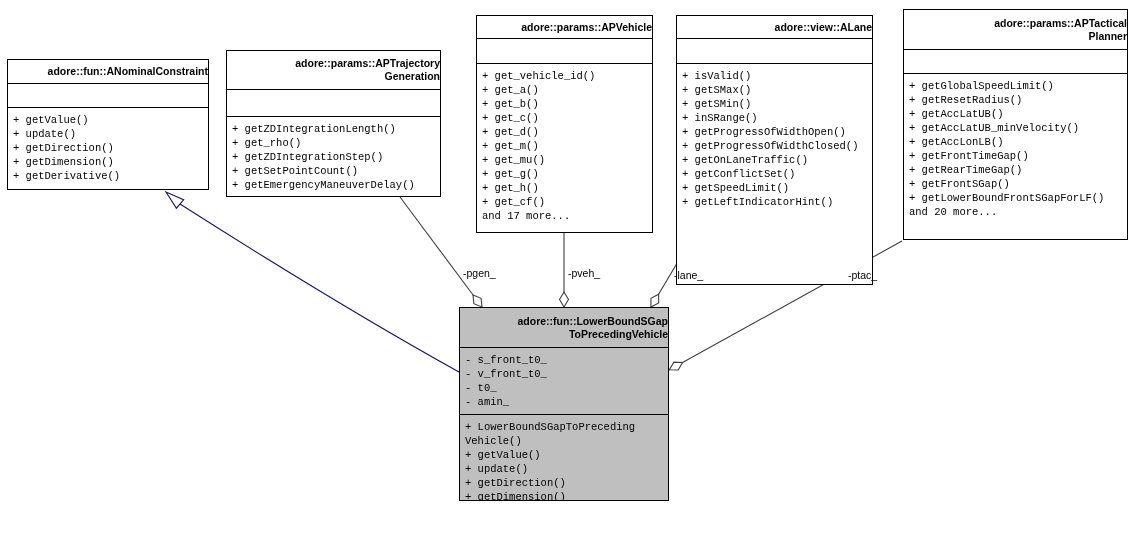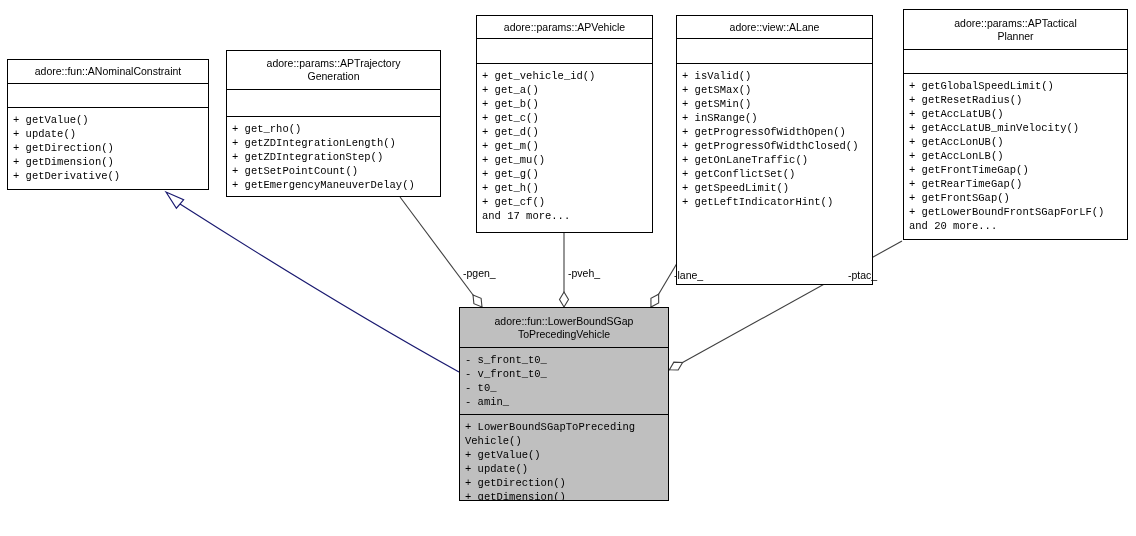--- a/index.html
+++ b/index.html
@@ -25,22 +25,22 @@
     background: #ffffff;
     border: 1px solid #000000;
     display: flex;
     flex-direction: column;
   }
   .node.hl { background: #bfbfbf; }
   .sec { box-sizing: border-box; flex: 0 0 auto; overflow: hidden; }
   .sec.b { border-top: 1px solid #000000; }
   .title {
     display: flex; flex-direction: column;
-    justify-content: center; align-items: center;
-    text-align: center; line-height: 13px;
+    justify-content: center; align-items: flex-end;
+    text-align: center; line-height: 13px; font-weight: bold;
   }
   .mem { padding: 5px 3px 0 5px; flex: 1 1 auto; font-family: Liberation Mono, monospace; }
   .ln { line-height: 14px; white-space: nowrap; }
   .elabel { position: absolute; white-space: nowrap; line-height: 12px; }
 </style>
 </head>
 <body>
 
 <div id="canvas">
 
@@ -74,22 +74,22 @@
     </div>
   </div>
 
   <div class="node" style="left:226px;top:50px;width:215px;height:147px">
     <div class="sec title" style="height:38px">
       <div>adore::params::APTrajectory</div>
       <div>Generation</div>
     </div>
     <div class="sec b" style="height:27px"></div>
     <div class="sec b mem">
+      <div class="ln">+ getZDIntegrationLength()</div>
       <div class="ln">+ get_rho()</div>
-      <div class="ln">+ getZDIntegrationLength()</div>
       <div class="ln">+ getZDIntegrationStep()</div>
       <div class="ln">+ getSetPointCount()</div>
       <div class="ln">+ getEmergencyManeuverDelay()</div>
     </div>
   </div>
 
   <div class="node" style="left:476px;top:15px;width:177px;height:218px">
     <div class="sec title" style="height:22px">
       <div>adore::params::APVehicle</div>
     </div>
@@ -132,21 +132,20 @@
     <div class="sec title" style="height:39px">
       <div>adore::params::APTactical</div>
       <div>Planner</div>
     </div>
     <div class="sec b" style="height:24px"></div>
     <div class="sec b mem">
       <div class="ln">+ getGlobalSpeedLimit()</div>
       <div class="ln">+ getResetRadius()</div>
       <div class="ln">+ getAccLatUB()</div>
       <div class="ln">+ getAccLatUB_minVelocity()</div>
-      <div class="ln">+ getAccLonUB()</div>
       <div class="ln">+ getAccLonLB()</div>
       <div class="ln">+ getFrontTimeGap()</div>
       <div class="ln">+ getRearTimeGap()</div>
       <div class="ln">+ getFrontSGap()</div>
       <div class="ln">+ getLowerBoundFrontSGapForLF()</div>
       <div class="ln">and 20 more...</div>
     </div>
   </div>
 
   <div class="node hl" style="left:459px;top:307px;width:210px;height:194px">

